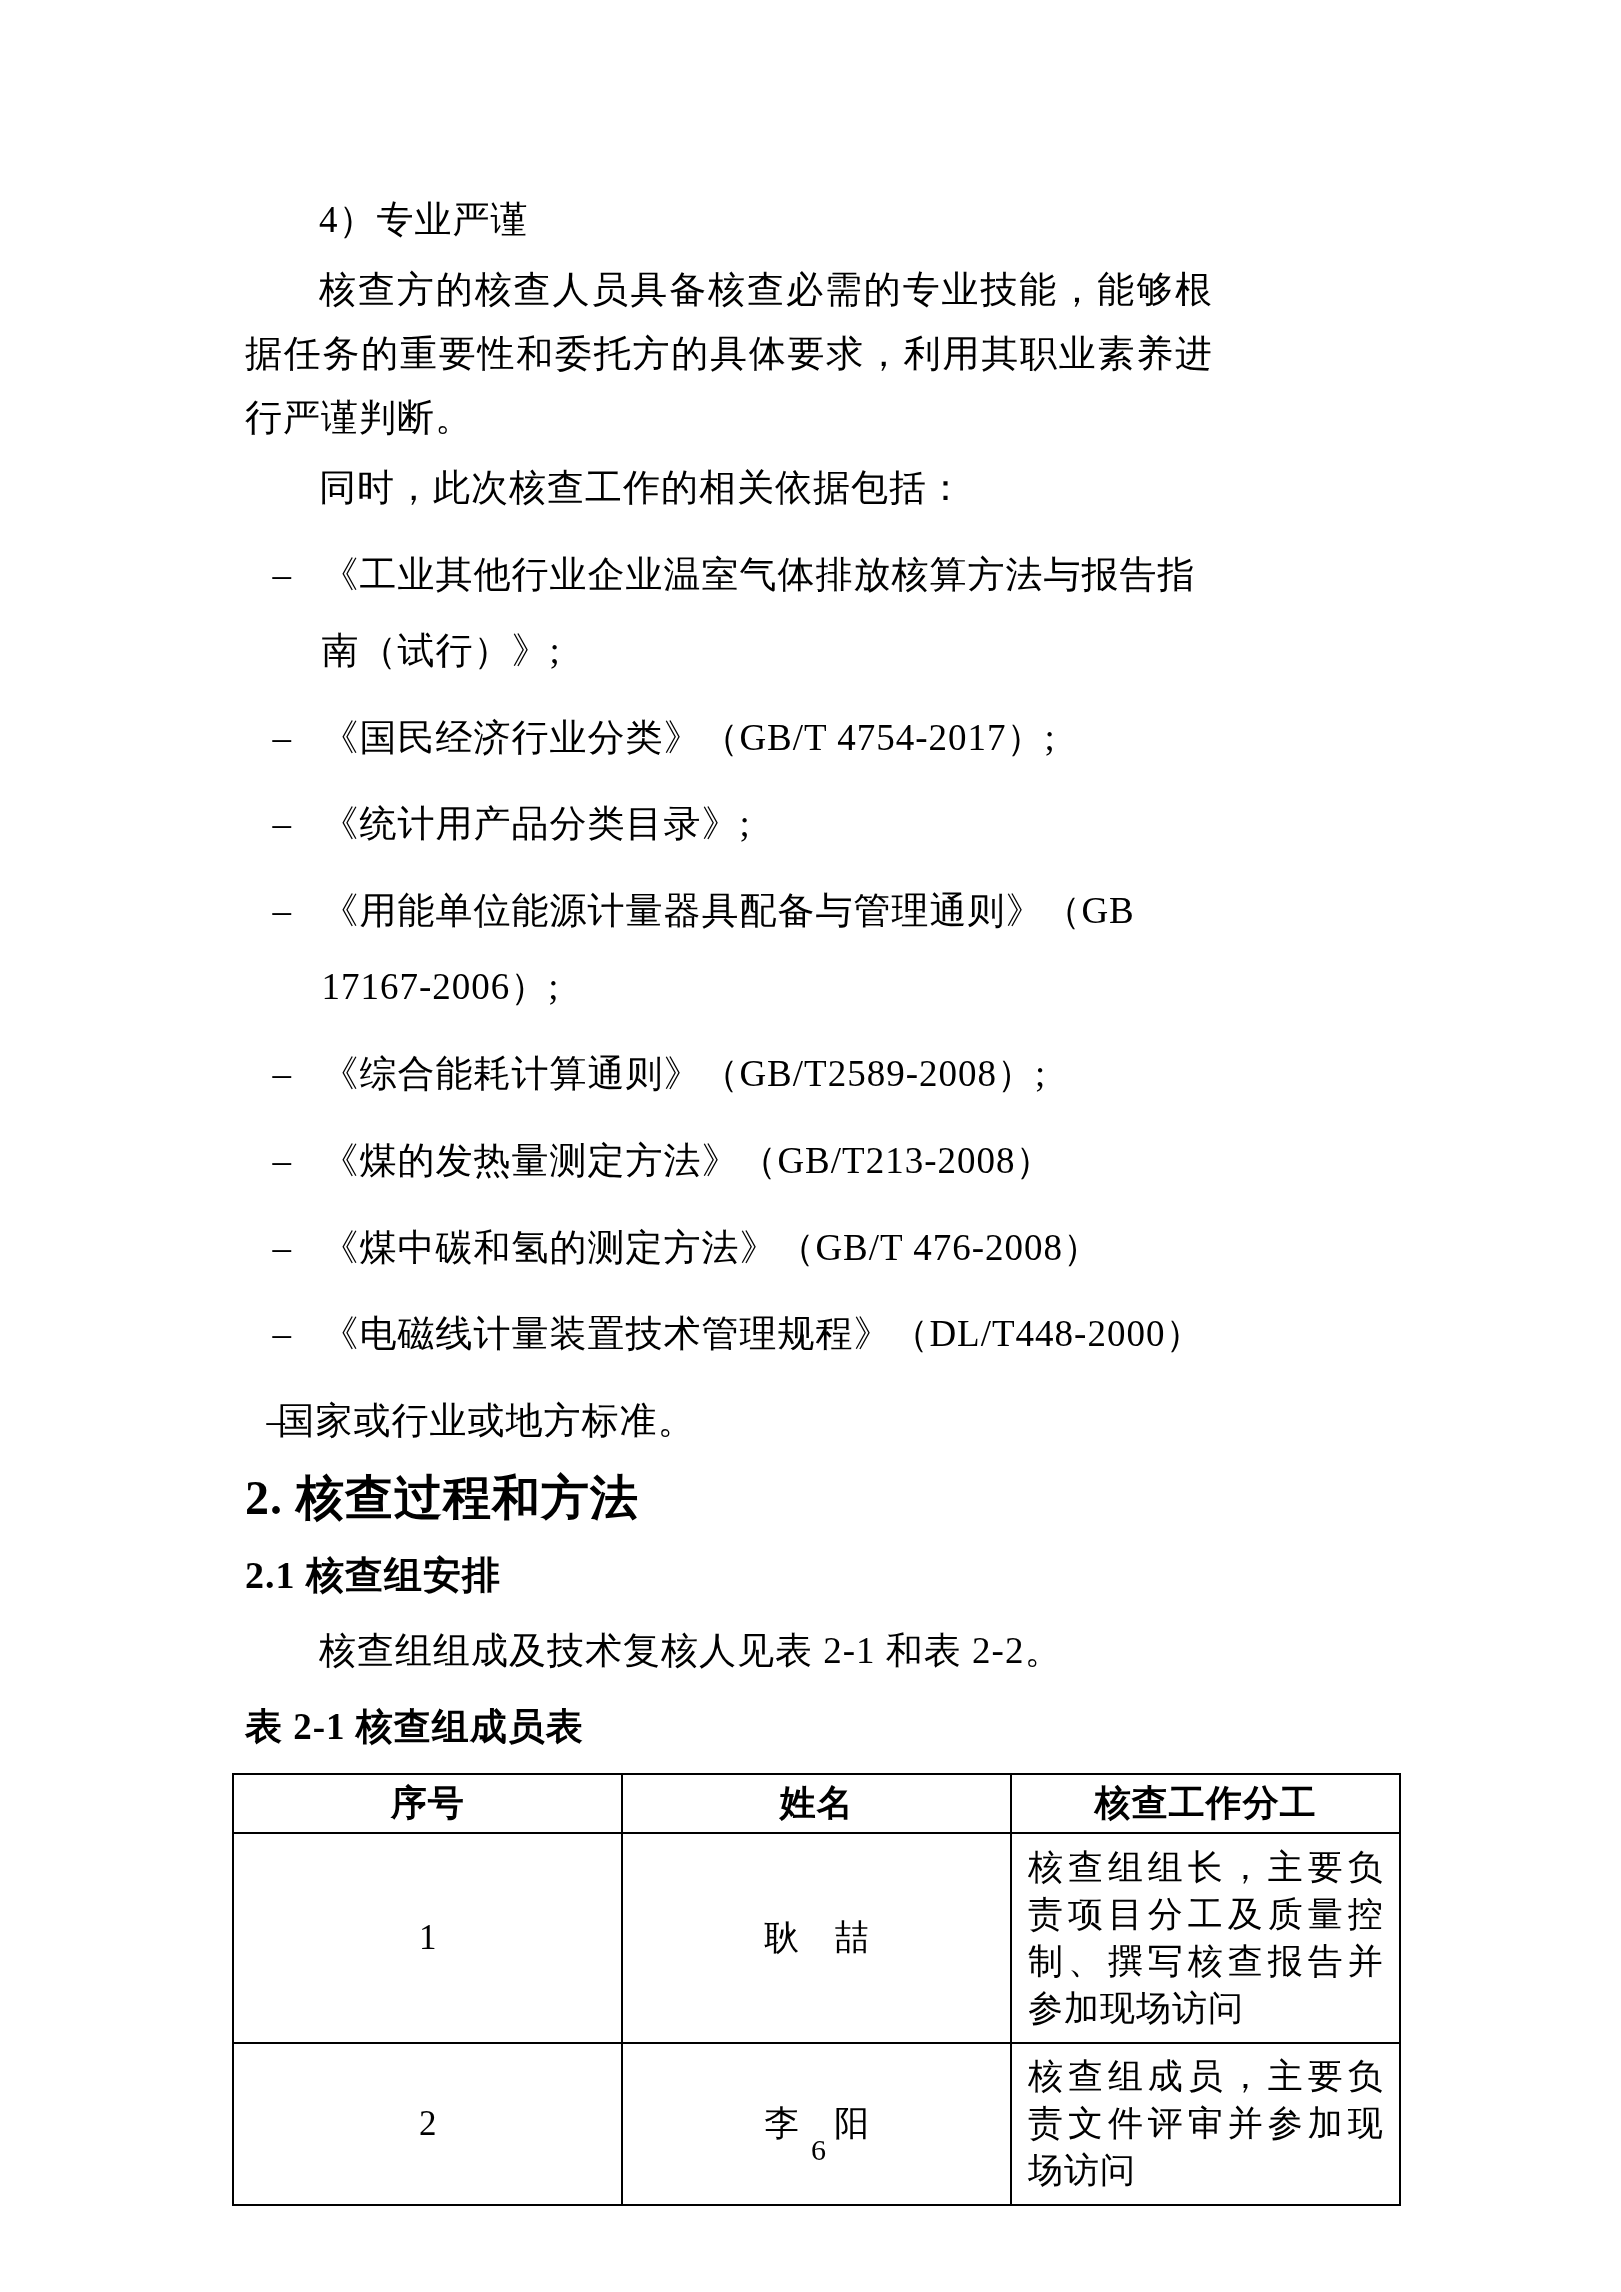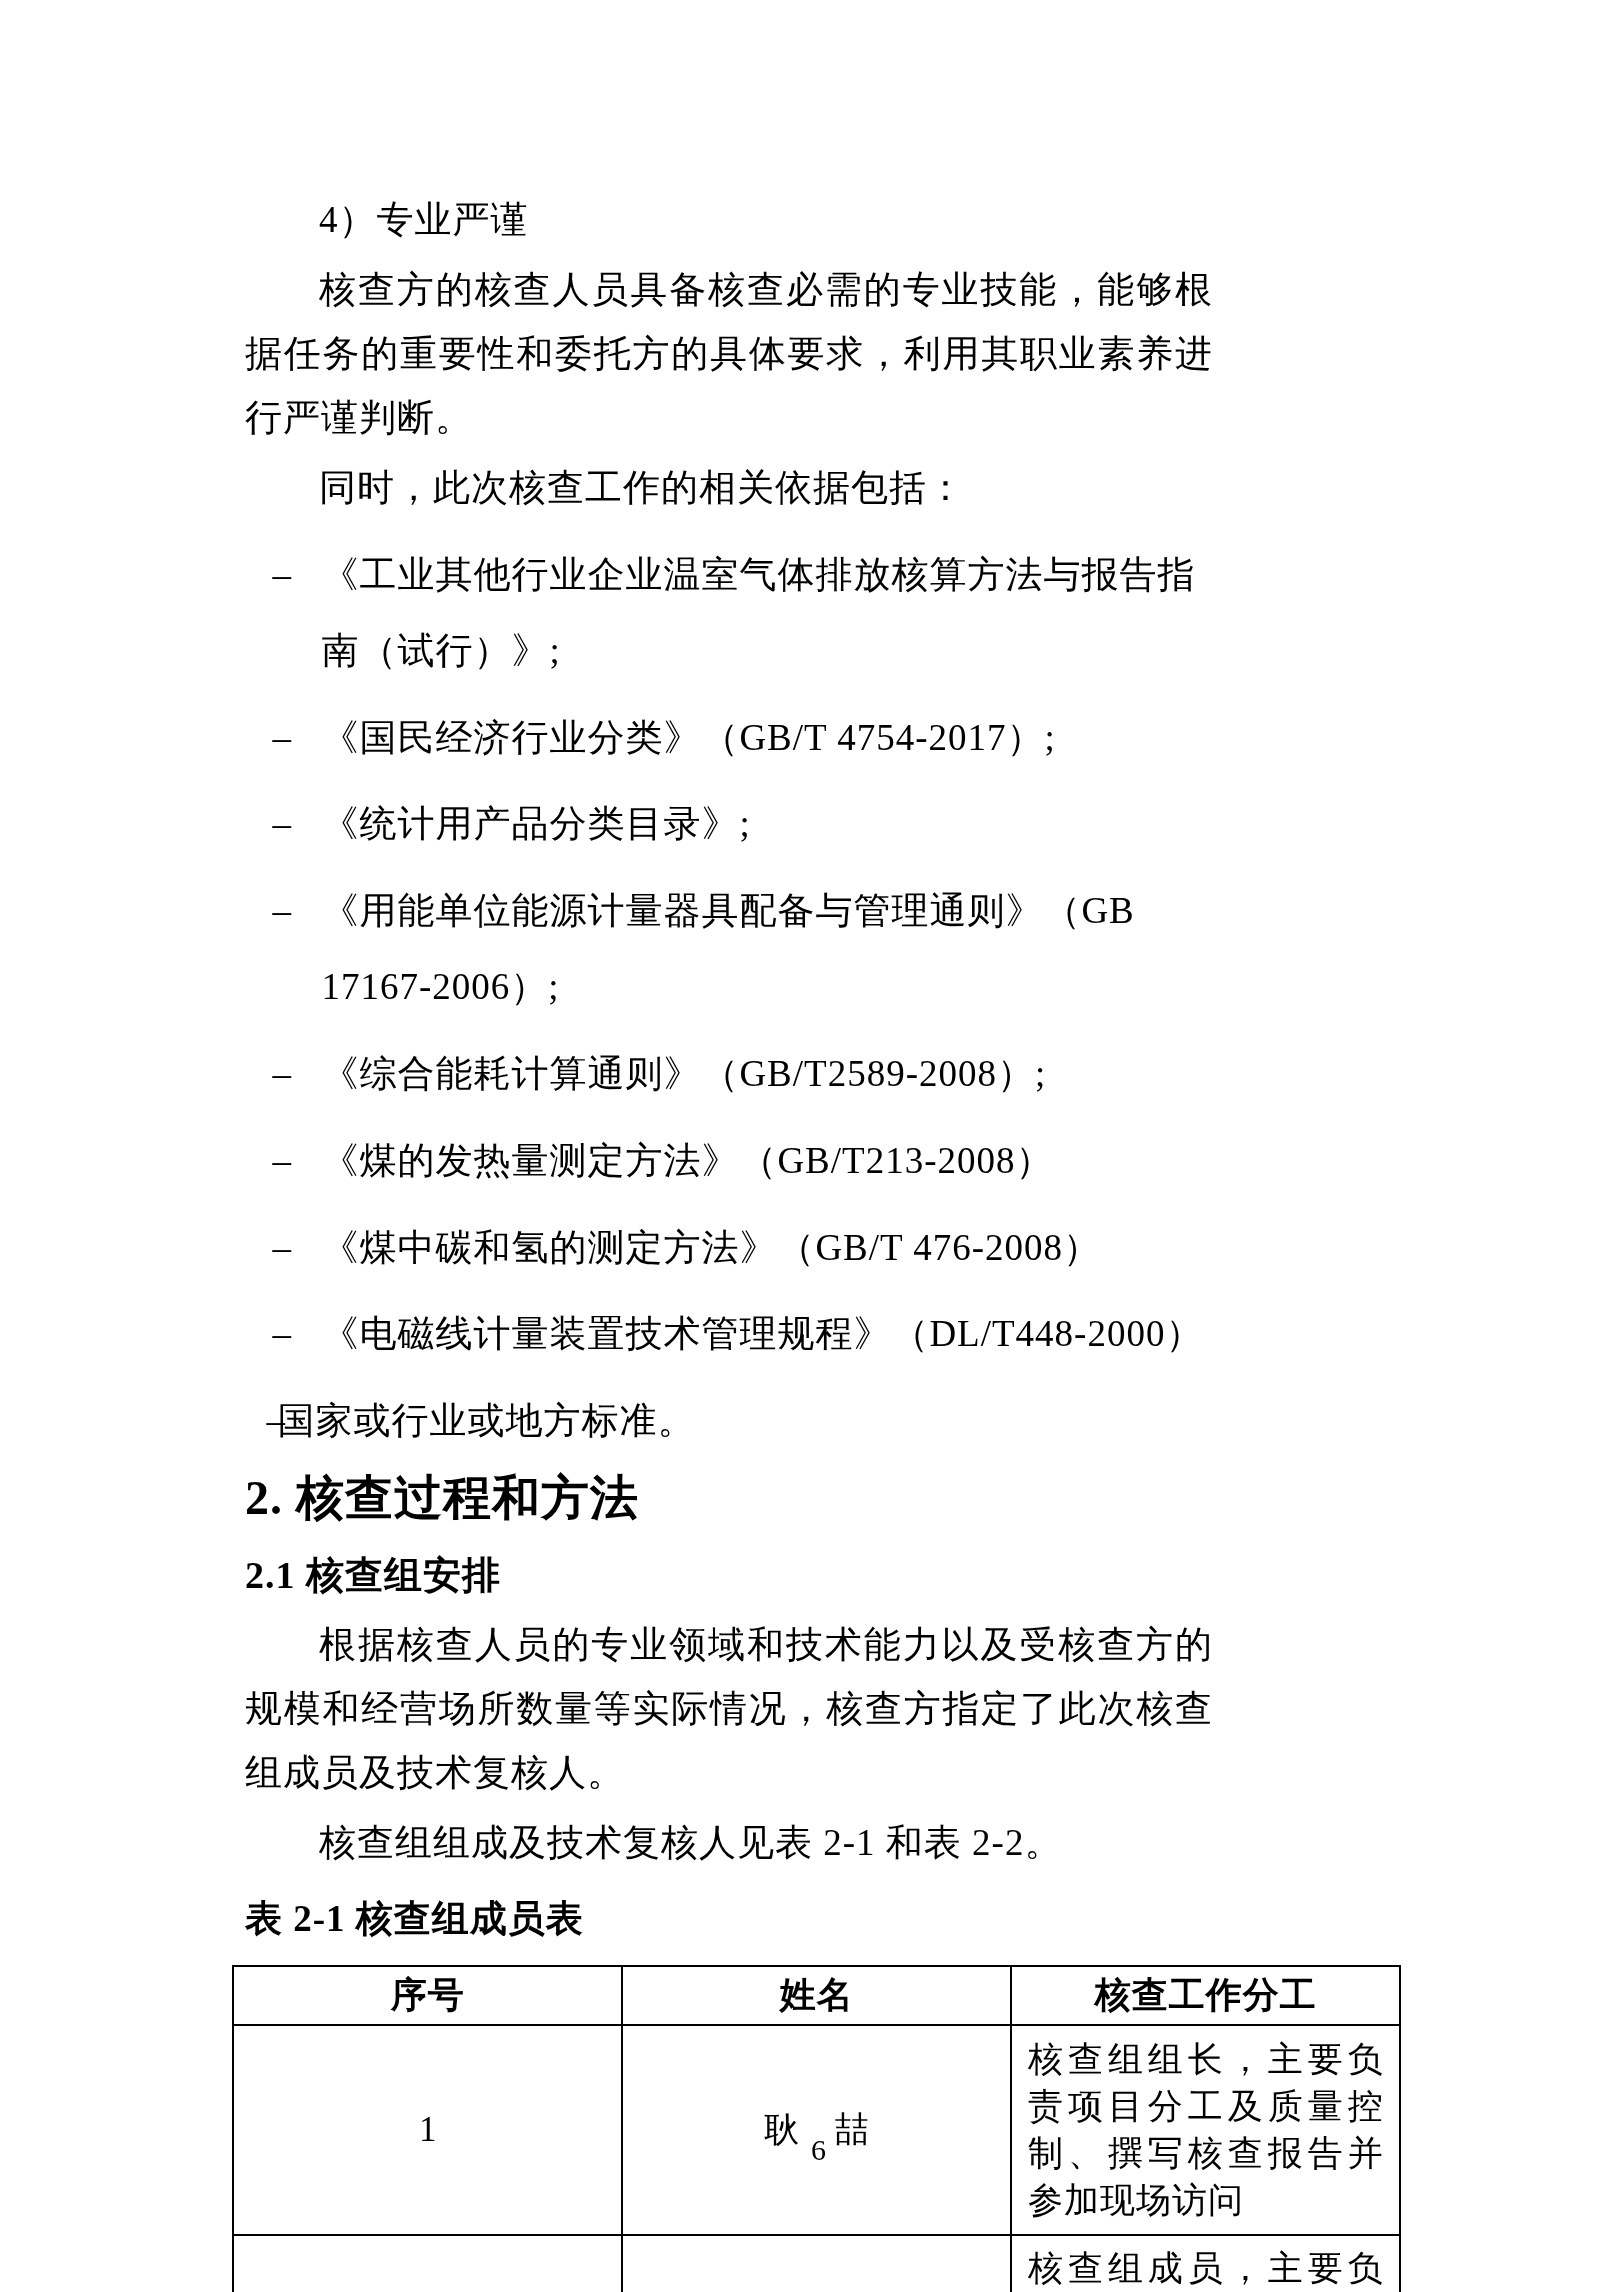--- a/index.html
+++ b/index.html
@@ -126,21 +126,20 @@
     <div class="ref-item tight">
       <span class="ref-dash">–</span>
       <span class="ref-text">国家或行业或地方标准。</span>
     </div>
   </div>
 
   <div class="h2">2. 核查过程和方法</div>
 
   <div class="h21">2.1 核查组安排</div>
 
-  <p class="para">根据核查人员的专业领域和技术能力以及受核查方的规模和经营场所数量等实际情况，核查方指定了此次核查组成员及技术复核人。</p>
 
   <div class="lead-line">核查组组成及技术复核人见表 2-1 和表 2-2。</div>
 
   <div class="table-title">表 2-1 核查组成员表</div>
 
   <table class="members">
     <thead>
       <tr>
         <th class="cell-no">序号</th>
         <th class="cell-name">姓名</th>

